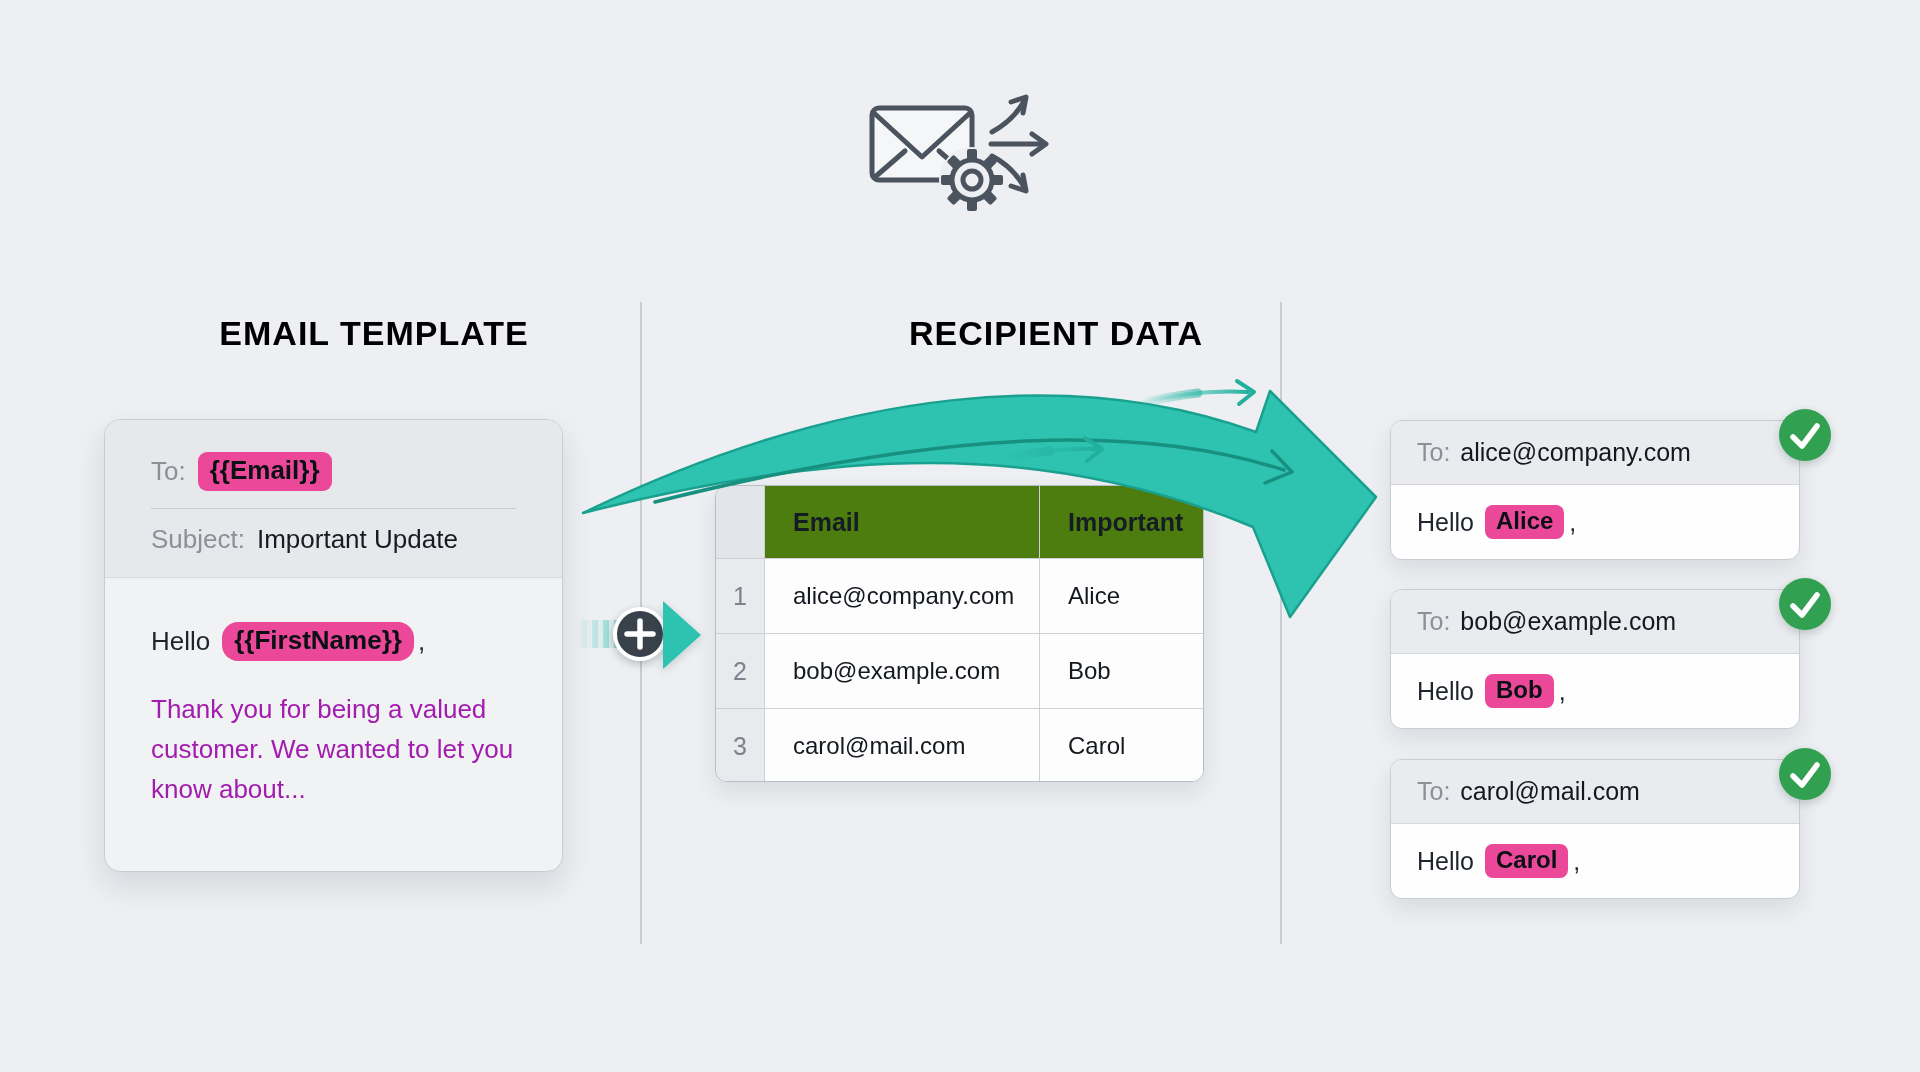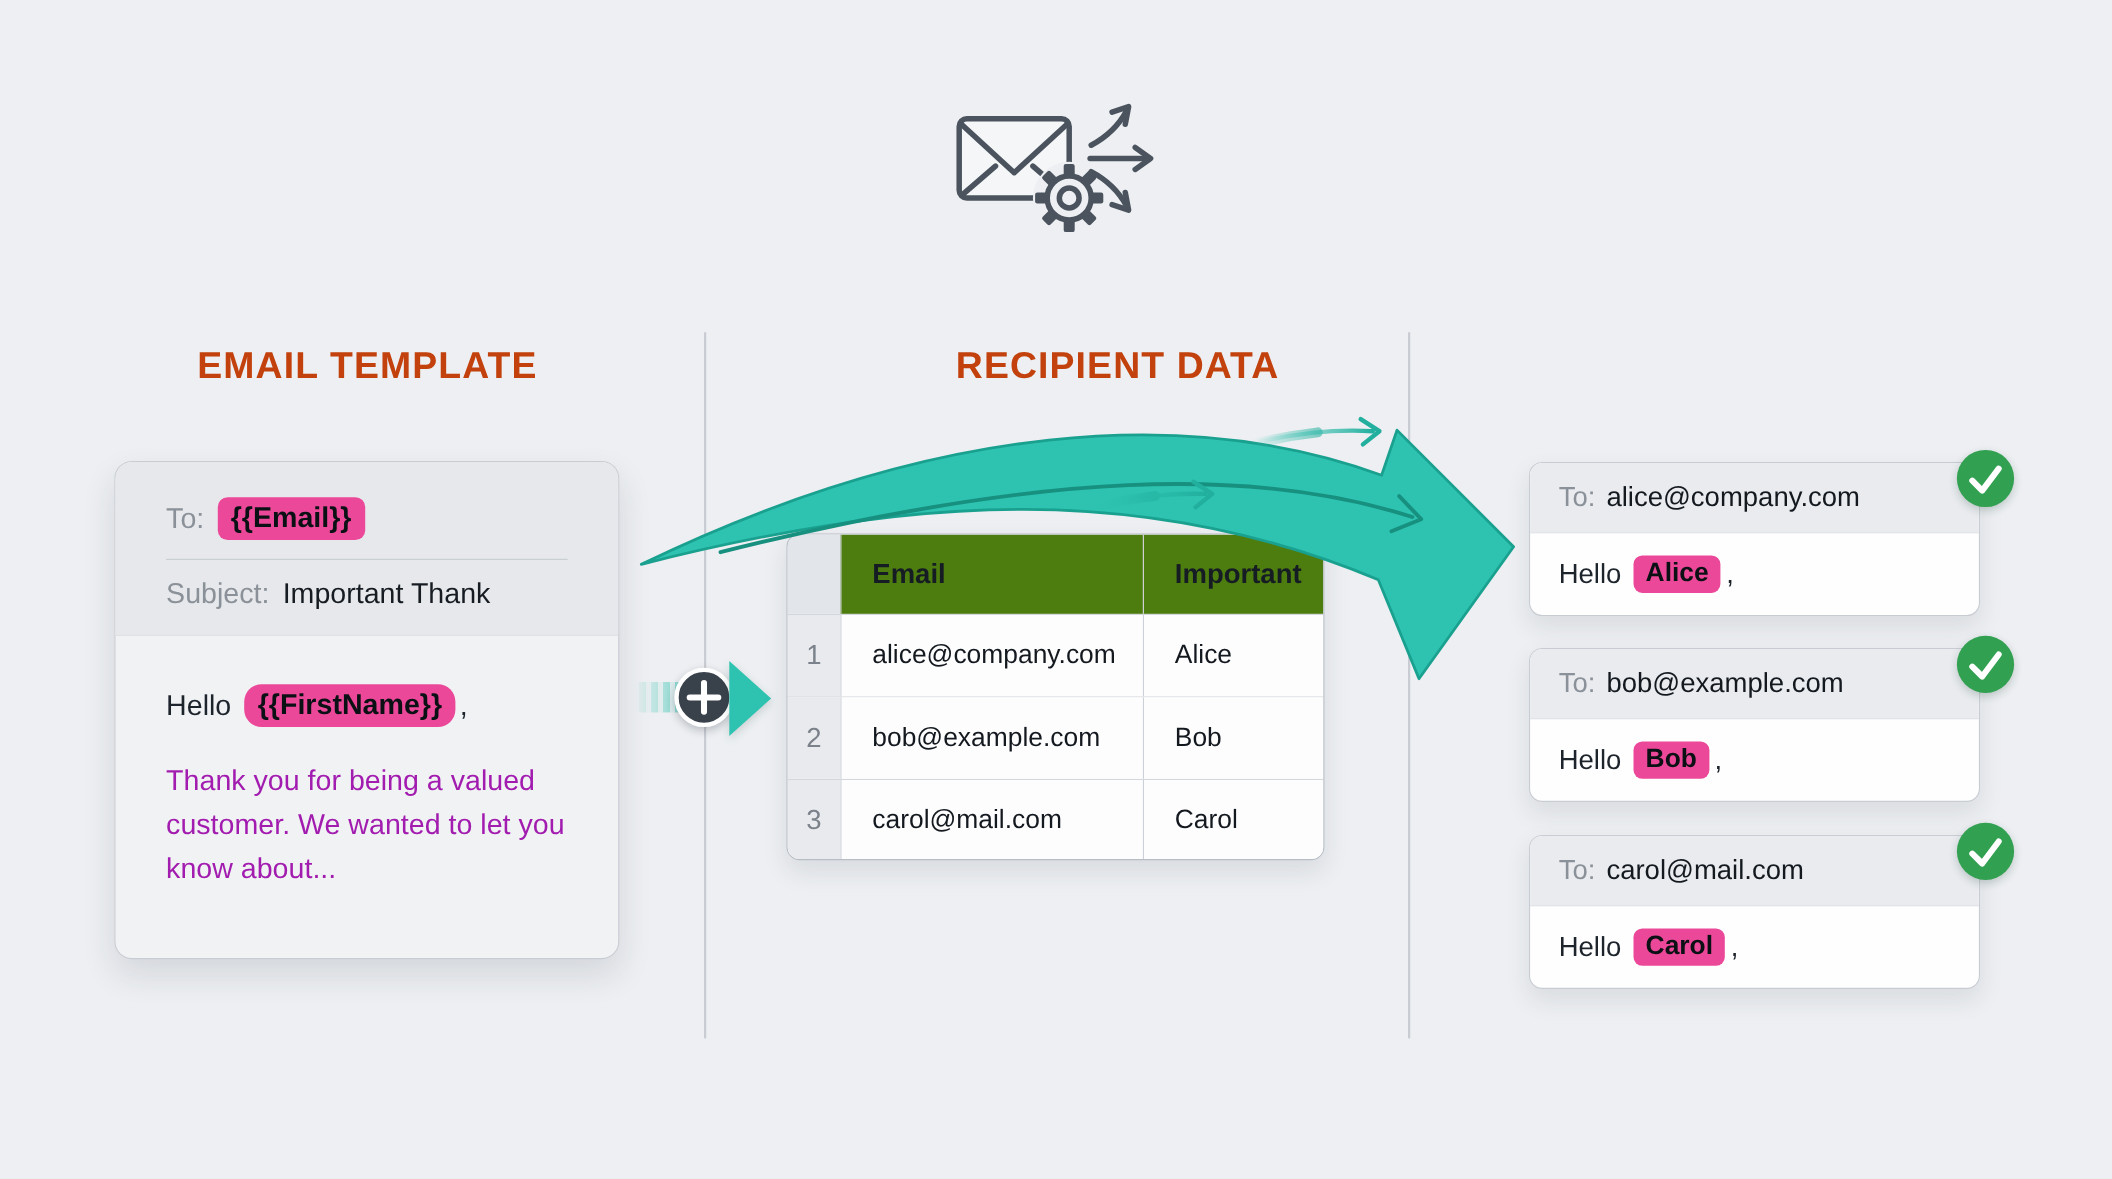--- a/index.html
+++ b/index.html
@@ -7,21 +7,21 @@
     position:relative;width:1920px;height:1072px;overflow:hidden;
     background:#edeff2;
     font-family:"Liberation Sans","DejaVu Sans",sans-serif;
     color:#1e242c;
   }
   .abs{position:absolute;}
 
   
   .col-heading{
     position:absolute;top:314px;transform:translateX(-50%);
-    font-size:34px;font-weight:bold;letter-spacing:1px;color:#c2410c;white-space:nowrap;
+    font-size:34px;font-weight:bold;letter-spacing:1px;color:#000000;white-space:nowrap;margin-left:40px;
   }
   
   .v-divider{position:absolute;top:302px;width:2px;height:642px;background:#c9ccd2;}
 
   
   .tpl-card{
     left:104px;top:419px;width:459px;height:453px;border-radius:16px;
     background:#f0f2f4;border:1px solid #c9cdd3;box-sizing:border-box;
     box-shadow:0 14px 30px rgba(35,45,65,.12);
   }
@@ -151,21 +151,21 @@
 
   <div class="abs tpl-card">
     <div class="tpl-head">
       <div class="tpl-row to">
         <span class="tpl-label">To:</span>
         <span class="chip">{{Email}}</span>
       </div>
       <div class="tpl-inner-divider"></div>
       <div class="tpl-row subject">
         <span class="tpl-label">Subject:</span>
-        <span class="tpl-value">Important Thank</span>
+        <span class="tpl-value">Important Update</span>
       </div>
     </div>
     <div class="tpl-body">
       <div class="greeting-row">
         <span>Hello</span>
         <span class="chip">{{FirstName}}</span>
         <span>,</span>
       </div>
       <div class="tpl-paragraph">Thank you for being a valued customer. We wanted to let you know about...</div>
     </div>

